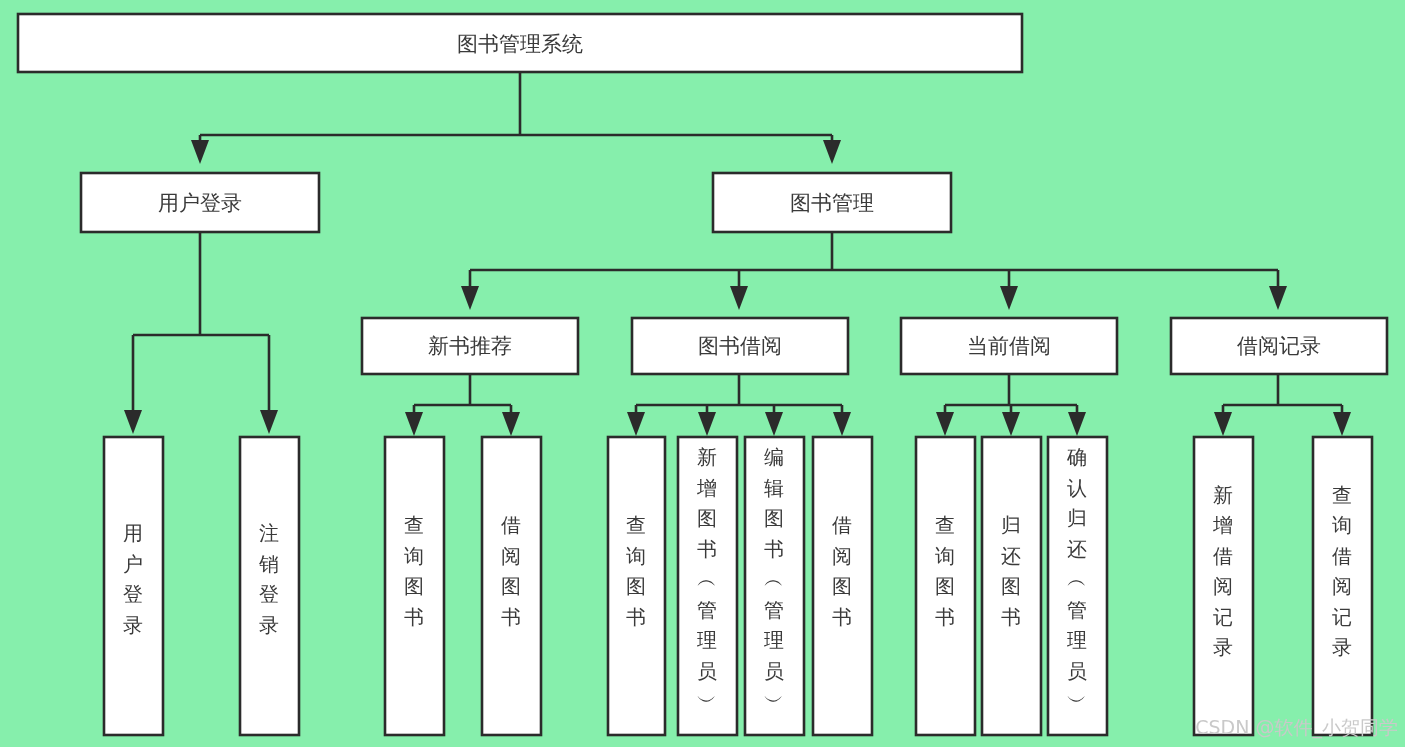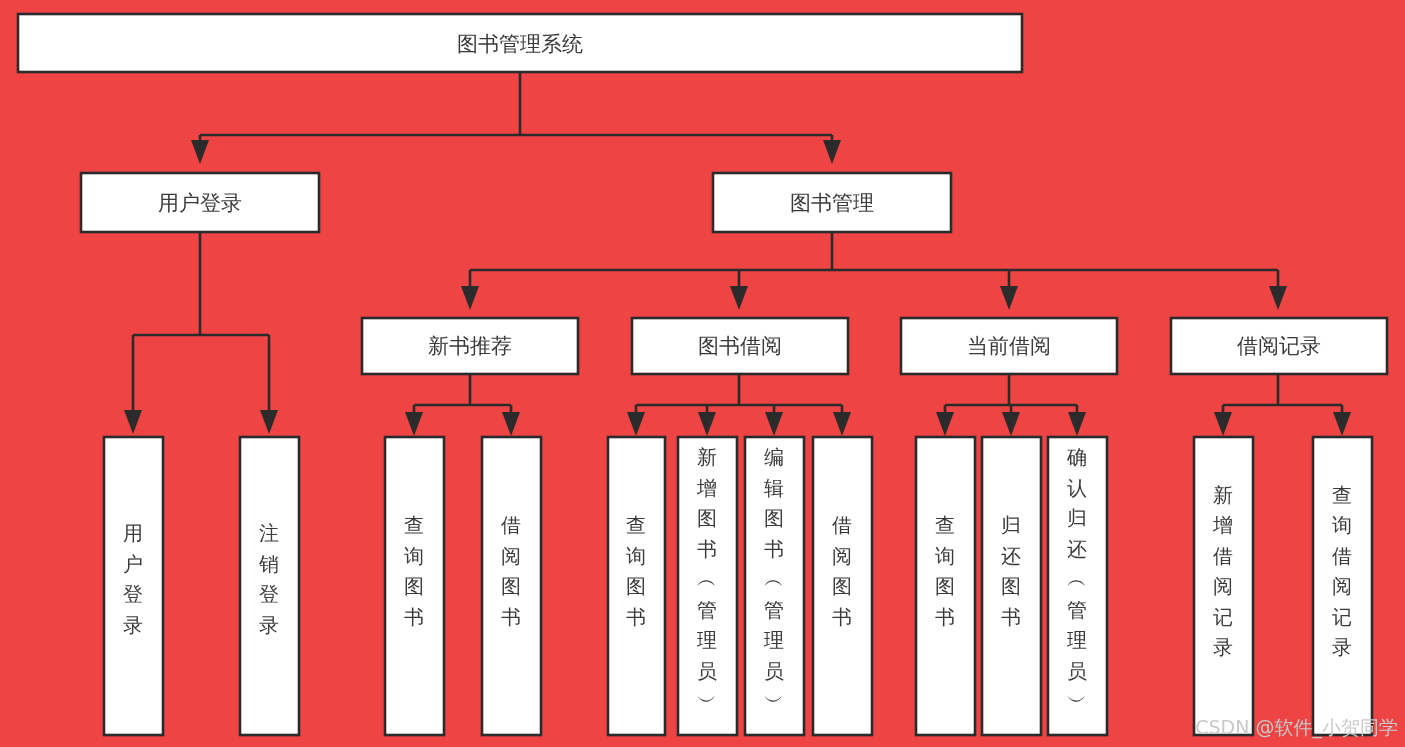--- a/index.html
+++ b/index.html
@@ -11,21 +11,21 @@
   body {
     width: 1405px;
     height: 747px;
     overflow: hidden;
     font-family: "DejaVu Sans", "Liberation Sans", sans-serif;
   }
   #diagram-root {
     position: relative;
     width: 1405px;
     height: 747px;
-    background: #ef4444;
+    background: #86efac;
   }
   svg.diagram-canvas {
     position: absolute;
     top: 0;
     left: 0;
     width: 1405px;
     height: 747px;
     display: block;
   }
   .node-box {

